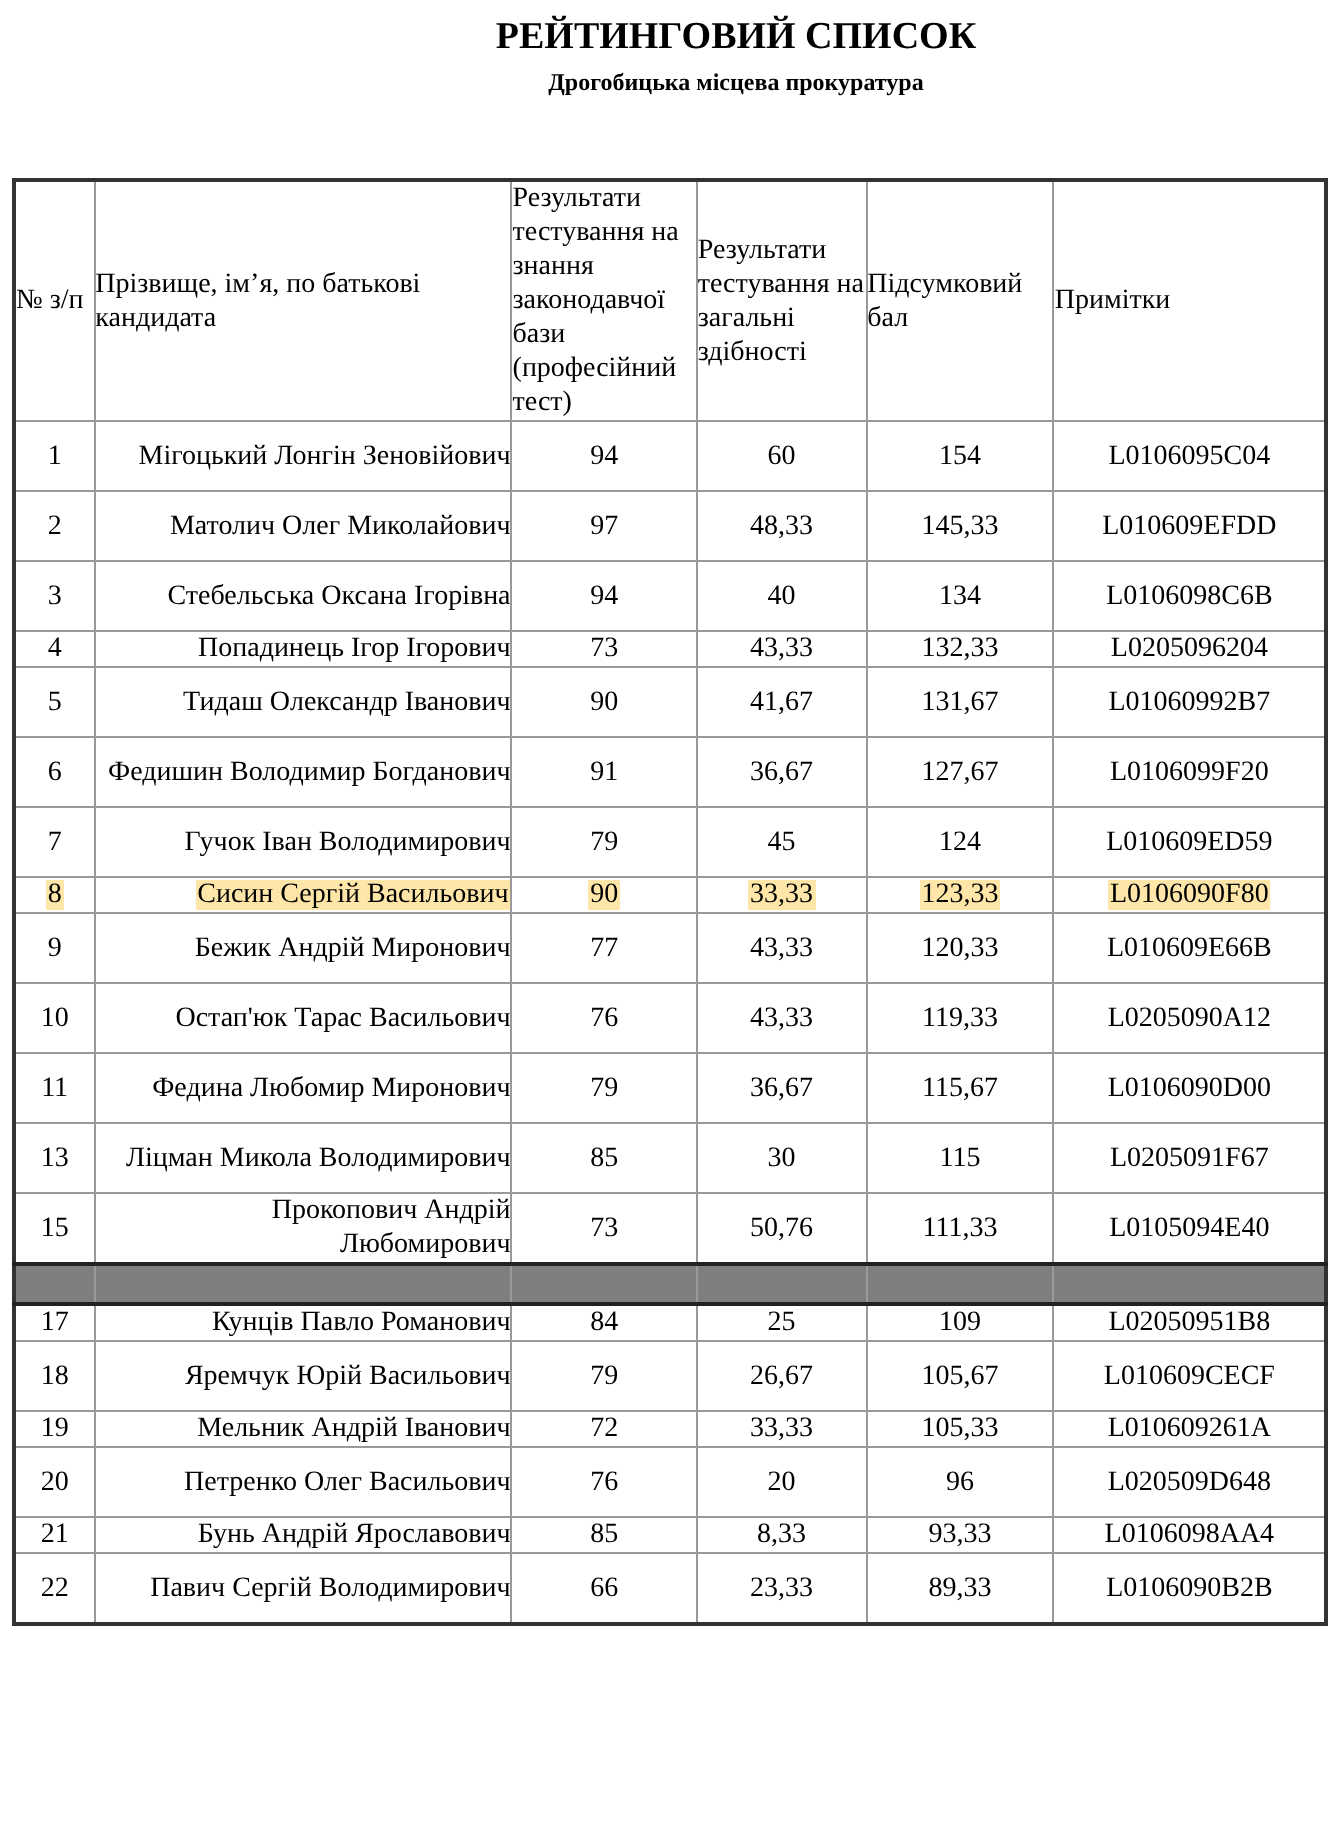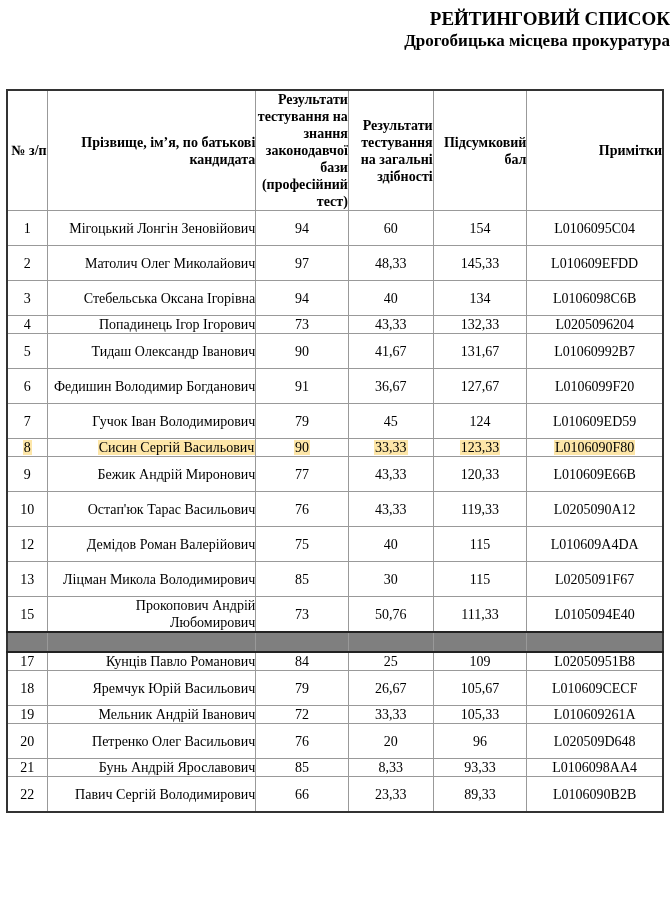--- a/index.html
+++ b/index.html
@@ -1,36 +1,36 @@
 <!DOCTYPE html>
 <html><head>
   <meta charset="utf-8">
   <style>
     html, body { margin: 0; padding: 0; background: #ffffff; }
     body {
       width: 670px; height: 924px; overflow: hidden; position: relative;
       font-family: "Liberation Serif", "DejaVu Serif", serif; color: #000;
     }
-    .heading { position: absolute; left: 0; width: 670px; top: 8px; text-align: right; }
+    .heading { position: absolute; left: 0; width: 670px; top: 8px; text-align: center; }
     .heading .t1 { font-size: 19px; font-weight: bold; line-height: 22px; margin-left: 66px; }
-    .heading .t2 { font-size: 17px; font-weight: bold; line-height: 22px; margin-left: 66px; }
+    .heading .t2 { font-size: 12px; font-weight: bold; line-height: 22px; margin-left: 66px; }
     table {
       position: absolute; left: 6px; top: 89px; width: 658px;
       border-collapse: collapse; table-layout: fixed; font-size: 14px;
     }
     col.c0 { width: 36px; }
     col.c1 { width: 187px; }
     col.c2 { width: 83px; }
     col.c3 { width: 76px; }
     col.c4 { width: 84px; }
     col.c5 { width: 122px; }
     th, td { border: 1px solid #999; padding: 0; }
     table { border: 2px solid #333; }
     th {
-      font-weight: bold; text-align: right; vertical-align: middle;
+      font-weight: normal; text-align: left; vertical-align: middle;
       font-size: 14px; line-height: 17px; height: 118px; margin-top: 39px;
     }
     td { text-align: center; vertical-align: middle; height: 34px; line-height: 17px; }
     td.name { text-align: right; padding-left: 4px; }
     tr.single td { height: 17px; }
     tr.sep td { background: #7f7f7f; height: 18px; border-top: 2px solid #222; border-bottom: 2px solid #222; }
     .hl { background: #fde6a8; padding: 0 1px; }
   </style>
 </head>
 <body>
@@ -134,26 +134,26 @@
       </tr>
       <tr>
         <td><span>10</span></td>
         <td class="name"><span>Остап'юк Тарас Васильович</span></td>
         <td><span>76</span></td>
         <td><span>43,33</span></td>
         <td><span>119,33</span></td>
         <td><span>L0205090A12</span></td>
       </tr>
       <tr>
-        <td><span>12</span></td>
-        <td class="name"><span>Демідов Роман Валерійович</span></td>
-        <td><span>75</span></td>
-        <td><span>40</span></td>
-        <td><span>115</span></td>
-        <td><span>L010609A4DA</span></td>
+        <td><span>11</span></td>
+        <td class="name"><span>Федина Любомир Миронович</span></td>
+        <td><span>79</span></td>
+        <td><span>36,67</span></td>
+        <td><span>115,67</span></td>
+        <td><span>L0106090D00</span></td>
       </tr>
       <tr>
         <td><span>13</span></td>
         <td class="name"><span>Ліцман Микола Володимирович</span></td>
         <td><span>85</span></td>
         <td><span>30</span></td>
         <td><span>115</span></td>
         <td><span>L0205091F67</span></td>
       </tr>
       <tr>

